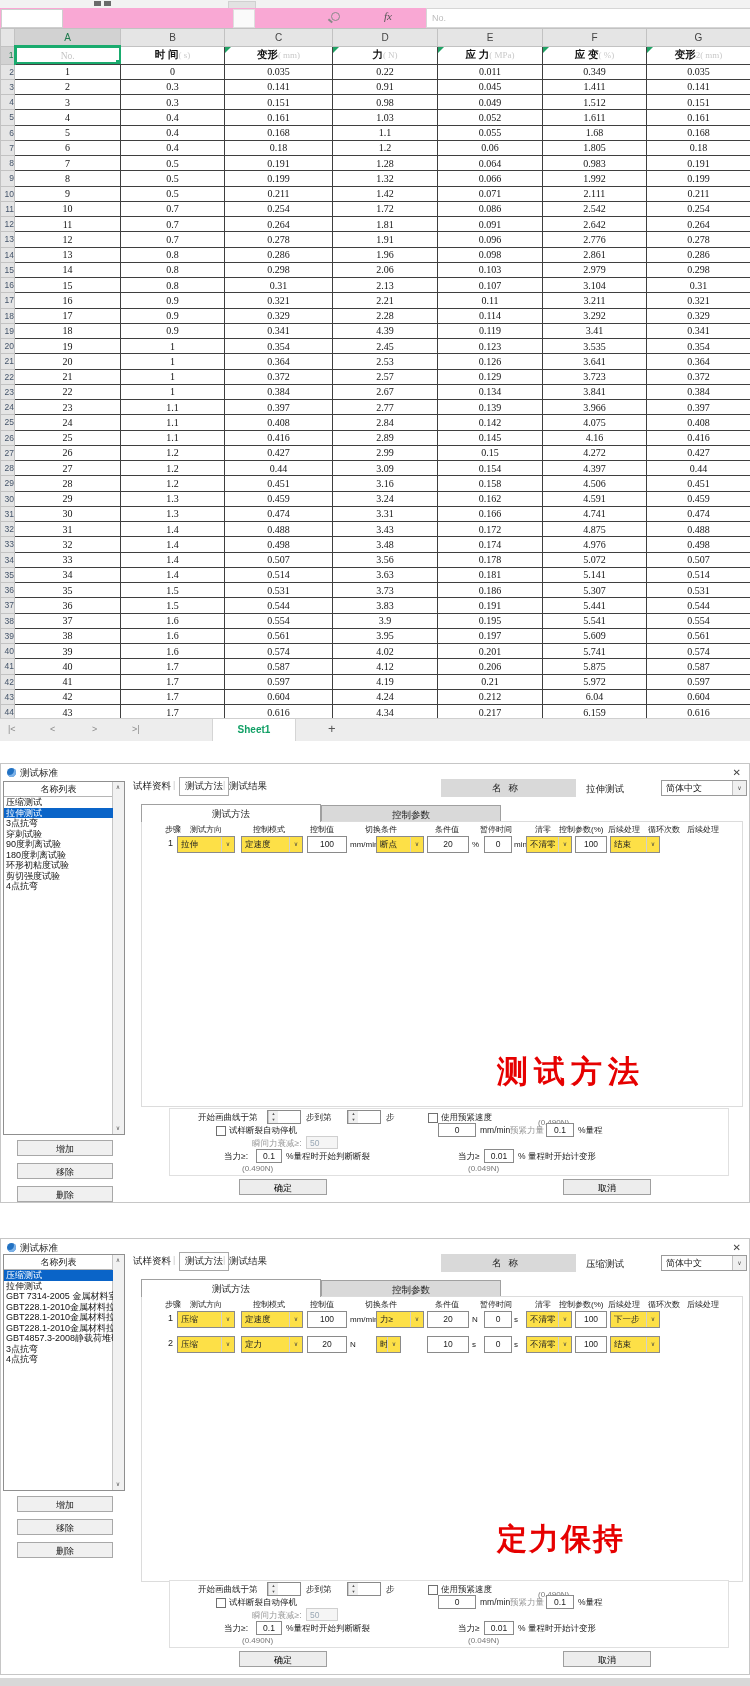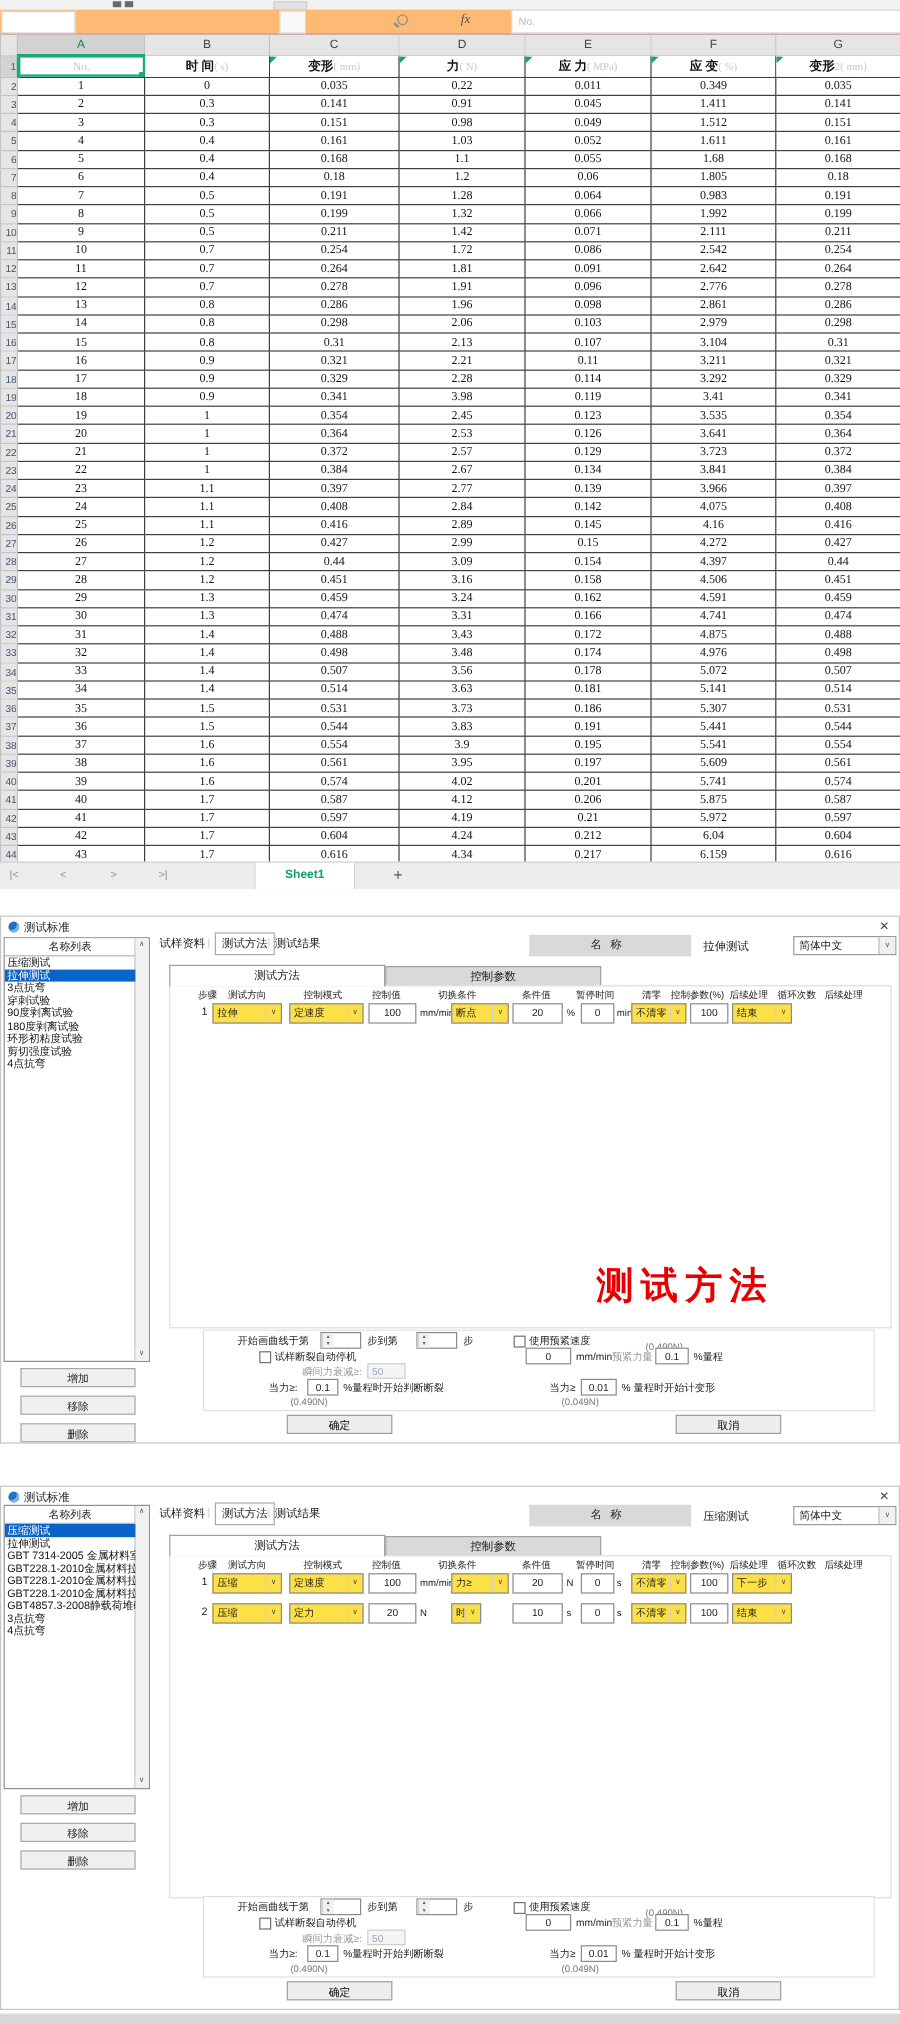--- a/index.html
+++ b/index.html
@@ -2,21 +2,21 @@
 <html><head>
 <meta charset="utf-8">
 <style>
   html,body{margin:0;padding:0;background:#fff;}
   .screen{position:relative;width:750px;height:1686px;background:#fff;overflow:hidden;
           font-family:"Liberation Sans","DejaVu Sans",sans-serif;color:#222;}
   
   .tstrip{position:absolute;left:0;top:0;width:750px;height:8px;background:#f2f2f2;}
   .frag{position:absolute;background:#6a6a6a;width:7px;height:5px;top:1px;}
   .fragbox{position:absolute;left:228px;top:1px;width:26px;height:6px;background:#e2e2e2;border:1px solid #d0d0d0;}
-  .fbarrow{position:absolute;left:0;top:8px;width:750px;height:20px;background:#fdba74;border-bottom:1px solid #ef4444;}
+  .fbarrow{position:absolute;left:0;top:8px;width:750px;height:20px;background:#f9a8d4;border-bottom:1px solid #ef4444;}
   .namebox{position:absolute;left:1px;top:1px;width:60px;height:17px;background:#fff;border:1px solid #cfcfcf;}
   .minibox{position:absolute;left:233px;top:1px;width:20px;height:17px;background:#fafafa;border:1px solid #dedede;}
   .mag{position:absolute;left:331px;top:4px;width:7px;height:7px;border:1.5px solid #8a8a8a;border-radius:50%;}
   .mag::after{content:"";position:absolute;left:-4px;top:7px;width:5px;height:1.5px;background:#8a8a8a;transform:rotate(40deg);}
   .fxlbl{position:absolute;left:384px;top:2px;font-size:11px;font-style:italic;color:#555;
          font-family:"Liberation Serif","DejaVu Serif",serif;}
   .finput{position:absolute;left:426px;top:0px;width:320px;height:18px;background:#fff;border:1px solid #d6d6d6;
           font-size:9px;color:#bdbdbd;line-height:18px;padding-left:5px;overflow:hidden;}
   #grid{position:absolute;left:0;top:28px;width:750px;border-collapse:collapse;table-layout:fixed;}
   #grid th,#grid td{padding:0;overflow:hidden;white-space:nowrap;}
@@ -312,21 +312,21 @@
             <td class="dc">2.28</td>
             <td class="dc">0.114</td>
             <td class="dc">3.292</td>
             <td class="dc">0.329</td>
           </tr>
           <tr style="height:15.25px">
             <th class="rowh">19</th>
             <td class="dc">18</td>
             <td class="dc">0.9</td>
             <td class="dc">0.341</td>
-            <td class="dc">3.98</td>
+            <td class="dc">4.39</td>
             <td class="dc">0.119</td>
             <td class="dc">3.41</td>
             <td class="dc">0.341</td>
           </tr>
           <tr style="height:15.25px">
             <th class="rowh">20</th>
             <td class="dc">19</td>
             <td class="dc">1</td>
             <td class="dc">0.354</td>
             <td class="dc">2.45</td>
@@ -580,20 +580,21 @@
       <span class="nav" style="left:8px">|&lt;</span>
       <span class="nav" style="left:50px">&lt;</span>
       <span class="nav" style="left:92px">&gt;</span>
       <span class="nav" style="left:132px">&gt;|</span>
       <span class="sheettab">Sheet1</span>
       <span class="addsheet">+</span>
     </div>
   </div>
 
   <div class="annot" style="left:497px;top:1051px;font-size:31px;letter-spacing:6px">测试方法</div>
+  <div class="annot" style="left:497px;top:1519px;font-size:30px;letter-spacing:2px">定力保持</div>
 
   <div class="dlg" id="dlg1" style="top:763px;height:440px">
     <span class="dicon"></span>
     <span class="dttext">测试标准</span>
     <span class="dclose">✕</span>
     <div class="panel" style="top:17px;height:354px">
       <div class="phead">名称列表</div>
       <div class="vstrip">
         <span class="varr" style="top:0">∧</span>
         <span class="varr" style="bottom:0">∨</span>

